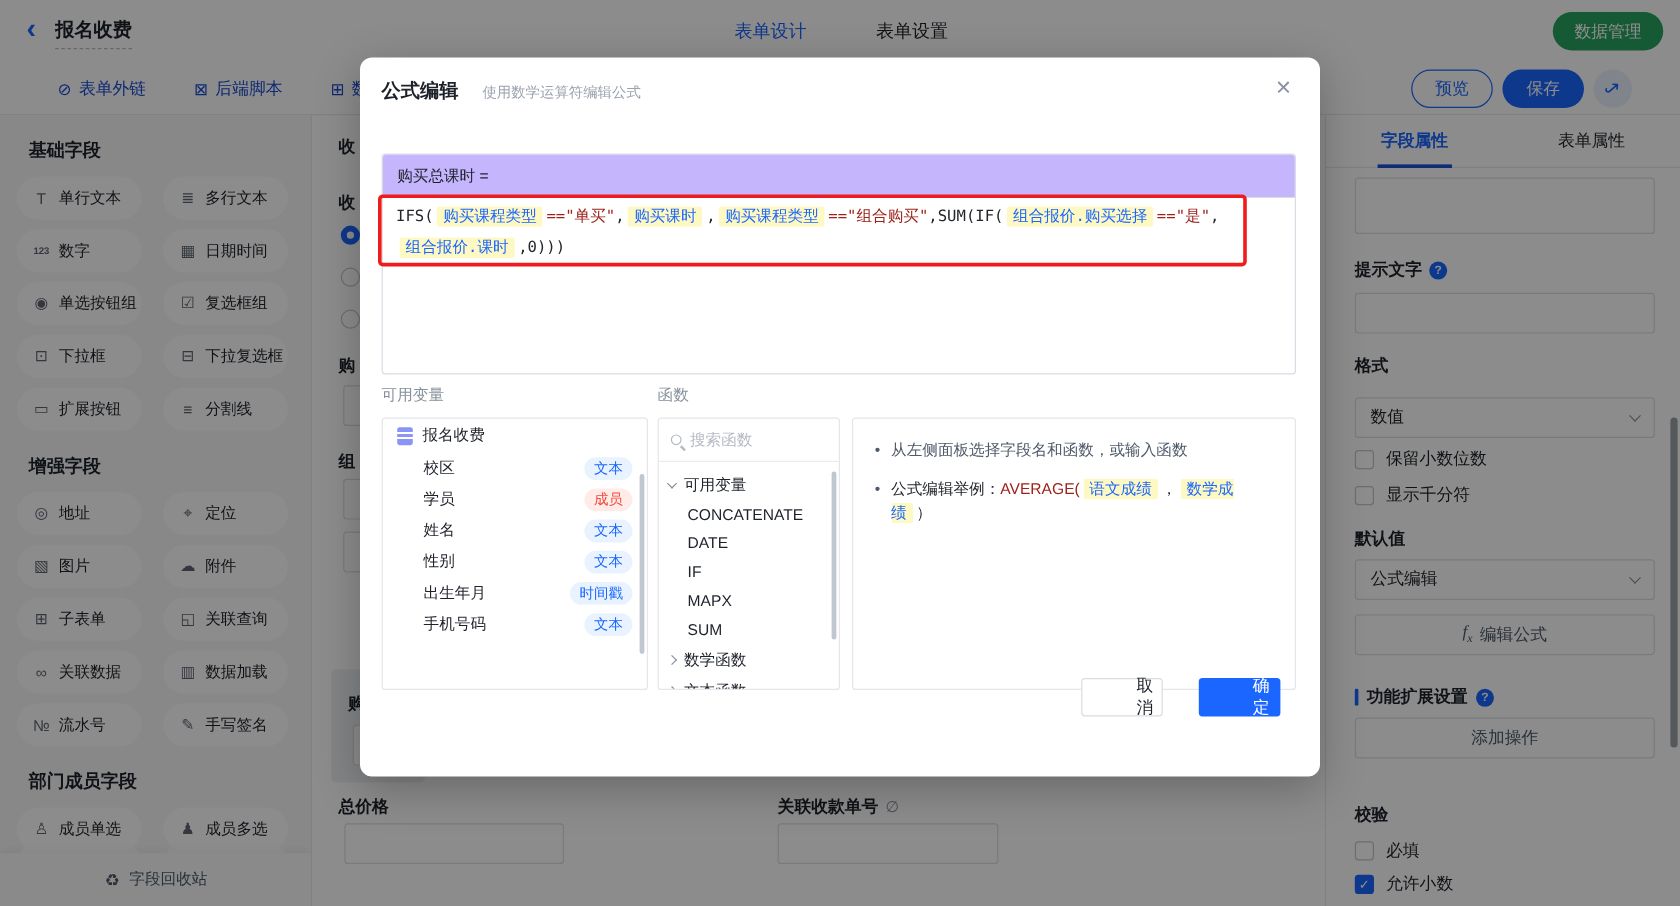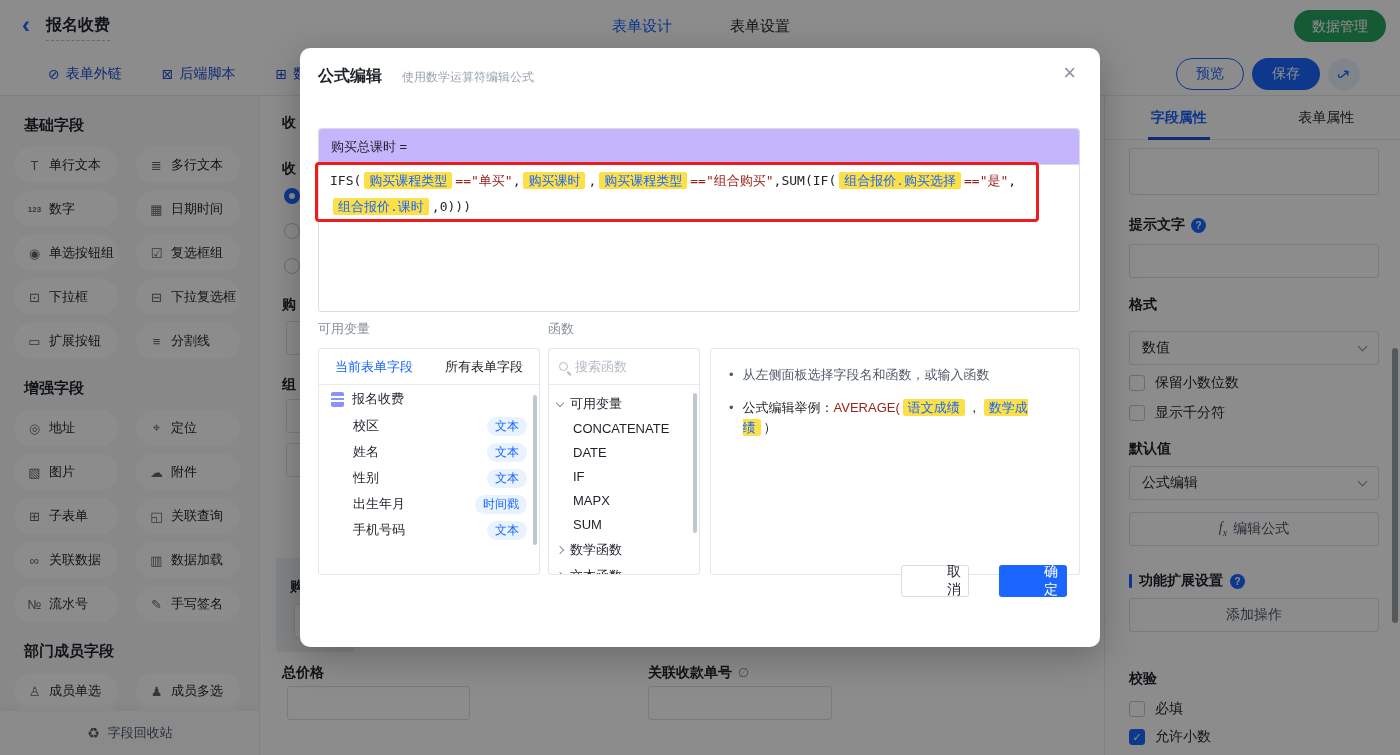--- a/index.html
+++ b/index.html
@@ -97,21 +97,21 @@
   .m-subtitle{position:absolute;left:102px;top:21px;font-size:12px;color:#9aa3b0;}
   .m-close{position:absolute;right:24px;top:14px;font-size:22px;color:#8a919f;cursor:pointer;line-height:22px;}
 
   .editor{position:absolute;left:18px;top:80px;width:762px;height:184px;border:1px solid #d8dce3;border-radius:3px;background:#fff;}
   .editor-head{height:36px;background:#c4b5fd;border-bottom:1px solid #d8dce3;display:flex;align-items:center;
                padding-left:12px;font-size:13px;color:#1d2129;border-radius:3px 3px 0 0;}
   .formula-text{position:absolute;left:30px;top:120px;width:716px;font-family:"DejaVu Sans Mono",monospace;
                 font-size:13px;line-height:26px;color:#23262b;cursor:text;}
   .seg-p{color:#23262b;}
   .seg-o{color:#9c221a;}
-  .seg-k{color:#1b66ff;background:#fde047;border-radius:2px;padding:1px 5px;margin:0 3px;cursor:pointer;}
+  .seg-k{color:#1b66ff;background:#fef9c3;border-radius:2px;padding:1px 5px;margin:0 3px;cursor:pointer;}
   .red-annot{position:absolute;left:15px;top:114px;width:724px;height:60px;border:3px solid #ee1c1c;border-radius:4px;
              pointer-events:none;}
 
   .m-panel-label{position:absolute;font-size:13px;color:#86909c;}
   .vars-panel{position:absolute;left:18px;top:300px;width:222px;height:227px;border:1px solid #e5e6eb;border-radius:3px;background:#fff;overflow:hidden;}
   .vars-tabs{height:36px;border-bottom:1px solid #e8eaee;display:flex;}
   .vars-tab{flex:1;display:flex;align-items:center;justify-content:center;font-size:13px;color:#1d2129;cursor:pointer;}
   .vars-tab.active{color:#1b66ff;}
   .var-form-row{display:flex;align-items:center;gap:8px;height:28px;padding-left:12px;font-size:13px;color:#1d2129;cursor:pointer;}
   .doc-ic{width:13px;height:15px;border-radius:2px;flex:none;
@@ -412,32 +412,32 @@
       <div class="editor-head">购买总课时 =</div>
     </div>
     <div class="formula-text">
         <div class="formula-line"><span class="seg-p">IFS(</span><span class="seg-k">购买课程类型</span><span class="seg-o">=="单买"</span><span class="seg-p">,</span><span class="seg-k">购买课时</span><span class="seg-p">,</span><span class="seg-k">购买课程类型</span><span class="seg-o">=="组合购买"</span><span class="seg-p">,SUM(IF(</span><span class="seg-k">组合报价.购买选择</span><span class="seg-o">=="是"</span><span class="seg-p">,</span></div>
         <div class="formula-line"><span class="seg-k">组合报价.课时</span><span class="seg-p">,0)))</span></div>
       </div>
     <div class="red-annot"></div>
 
     <span class="m-panel-label" style="left:18px;top:272px;">可用变量</span>
     <div class="vars-panel">
-      <div class="vars-tabs">
-        <span class="vars-tab active">当前表单字段</span>
-        <span class="vars-tab">所有表单字段</span>
-      </div>
       <div class="var-form-row">
         <span class="doc-ic"></span>
         <span>报名收费</span>
       </div>
       <div>
           <div class="var-row">
             <span>校区</span>
             <span class="var-badge blue">文本</span>
+          </div>
+          <div class="var-row">
+            <span>学员</span>
+            <span class="var-badge orange">成员</span>
           </div>
           <div class="var-row">
             <span>姓名</span>
             <span class="var-badge blue">文本</span>
           </div>
           <div class="var-row">
             <span>性别</span>
             <span class="var-badge blue">文本</span>
           </div>
           <div class="var-row">

